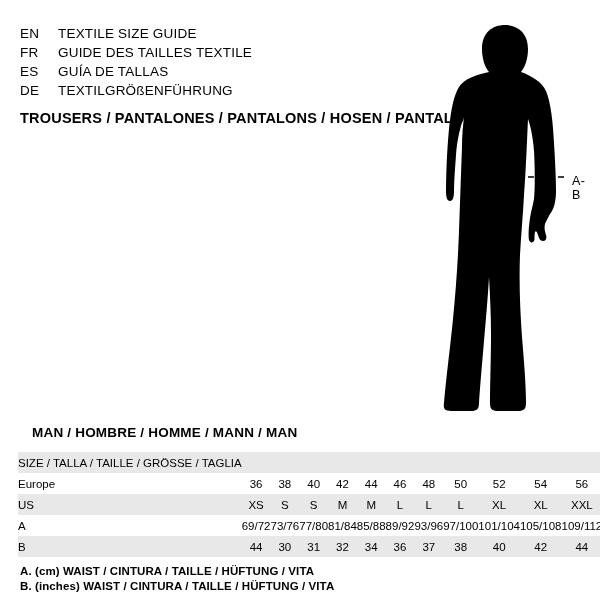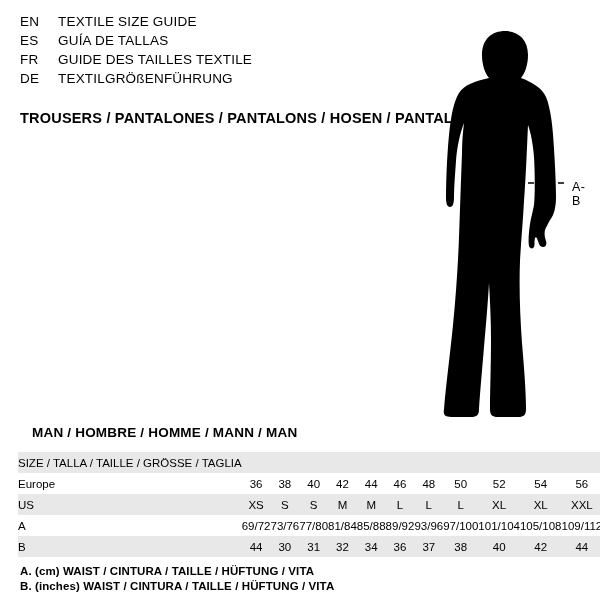--- a/index.html
+++ b/index.html
@@ -18,21 +18,21 @@
   .page {
     position: relative;
     width: 600px;
     height: 600px;
   }
 
   
   .lang-block {
     position: absolute;
     left: 20px;
-    top: 14px;
+    top: 26px;
     width: 380px;
   }
   .lang-row {
     display: flex;
     align-items: baseline;
     height: 19px;
     font-size: 13.5px;
     letter-spacing: 0.2px;
   }
   .lang-code {
@@ -50,21 +50,21 @@
     top: 110px;
     font-size: 14.5px;
     font-weight: bold;
     letter-spacing: 0.2px;
   }
 
   
   .figure {
     position: absolute;
     left: 420px;
-    top: 25px;
+    top: 19px;
     width: 170px;
     height: 400px;
   }
   .figure svg {
     display: block;
   }
   .ab-label {
     position: absolute;
     left: 152px;
     top: 155px;
@@ -123,26 +123,26 @@
 <body>
 
 <div class="page">
 
   <div class="lang-block">
     <div class="lang-row">
       <span class="lang-code">EN</span>
       <span class="lang-text">TEXTILE SIZE GUIDE</span>
     </div>
     <div class="lang-row">
+      <span class="lang-code">FR</span>
+      <span class="lang-text">GUIDE DES TAILLES TEXTILE</span>
+    </div>
+    <div class="lang-row">
       <span class="lang-code">ES</span>
       <span class="lang-text">GUÍA DE TALLAS</span>
-    </div>
-    <div class="lang-row">
-      <span class="lang-code">FR</span>
-      <span class="lang-text">GUIDE DES TAILLES TEXTILE</span>
     </div>
     <div class="lang-row">
       <span class="lang-code">DE</span>
       <span class="lang-text">TEXTILGRÖßENFÜHRUNG</span>
     </div>
   </div>
 
   <div class="category-title">TROUSERS / PANTALONES / PANTALONS / HOSEN / PANTALONI</div>
 
   <div class="figure">

